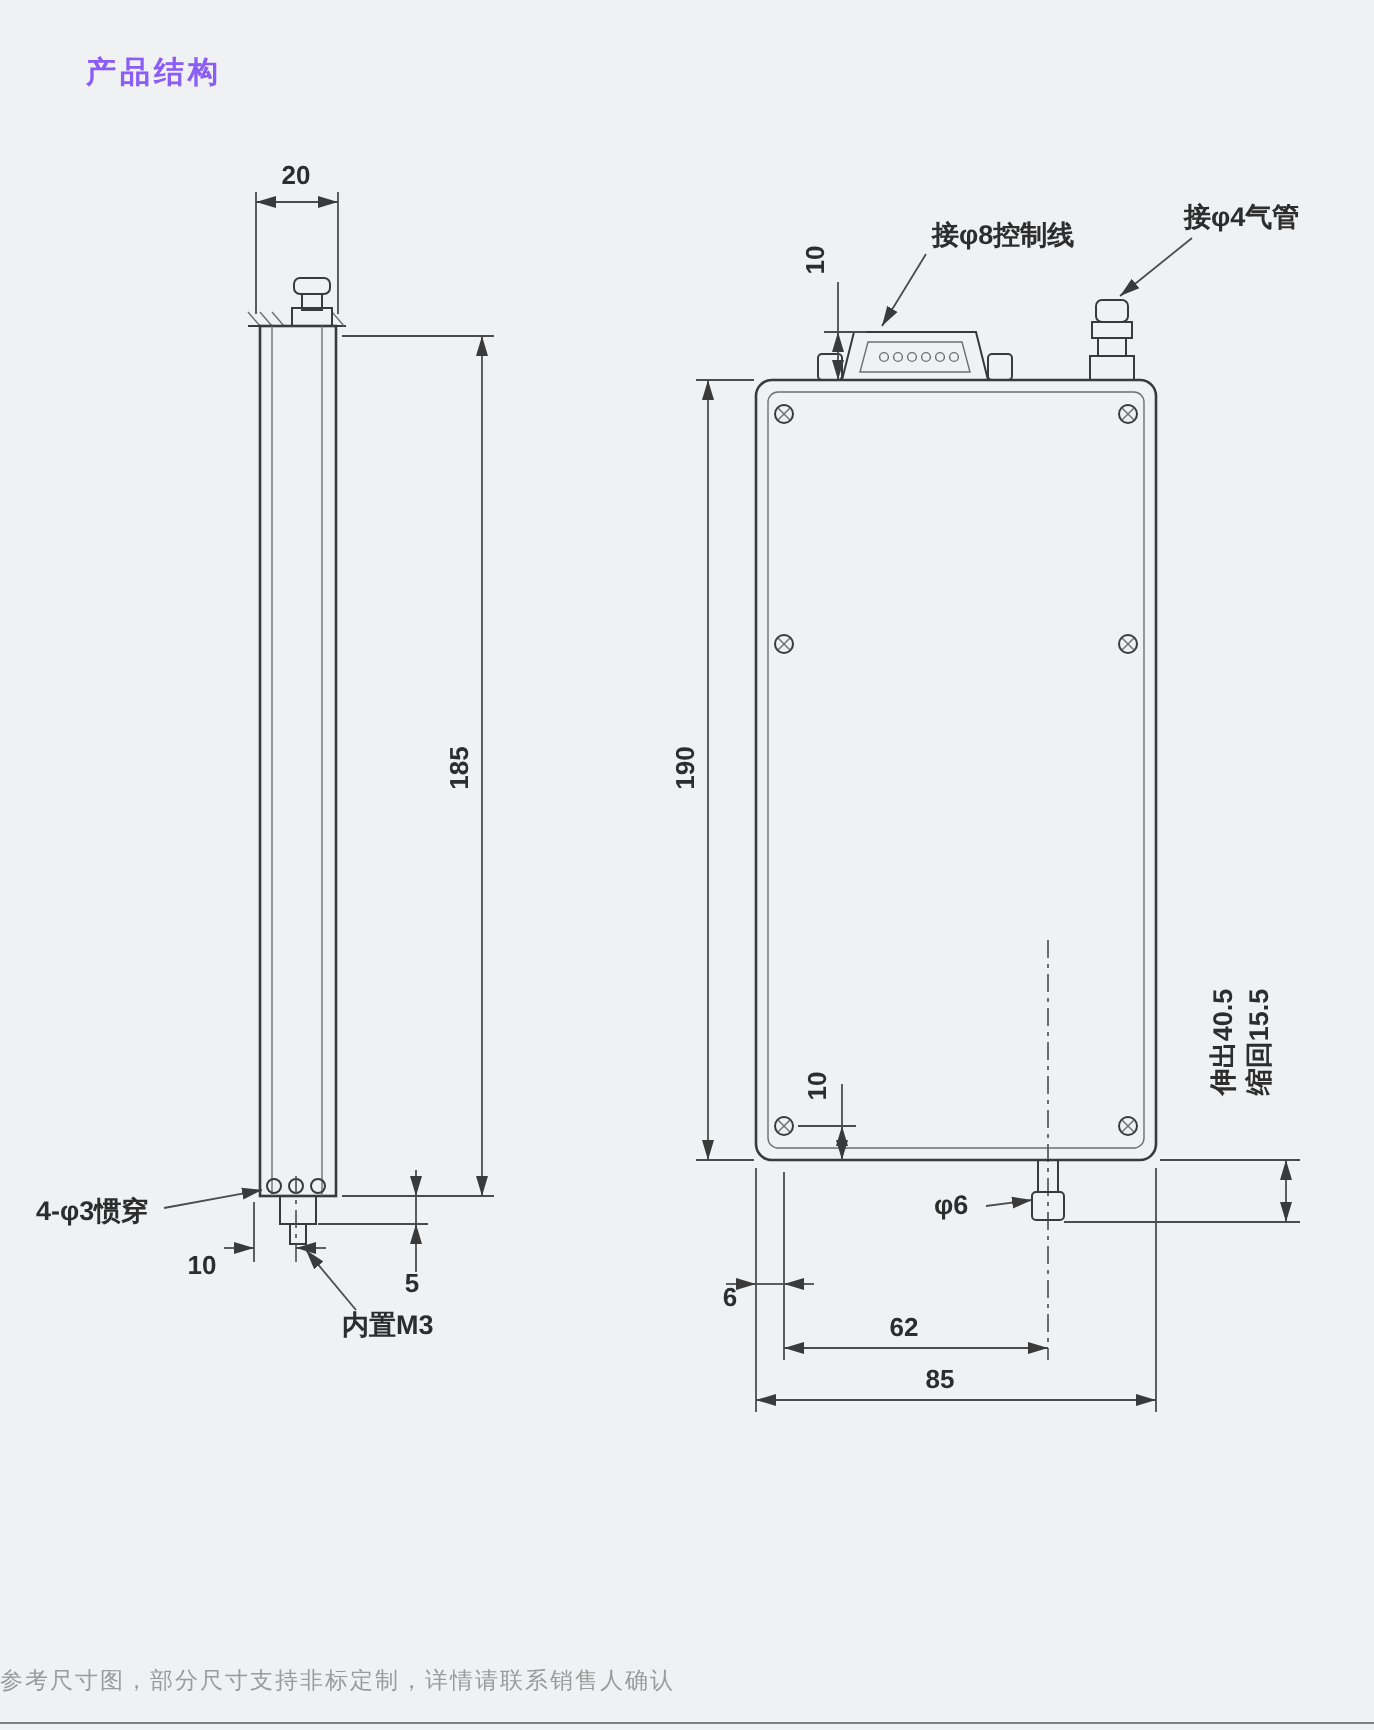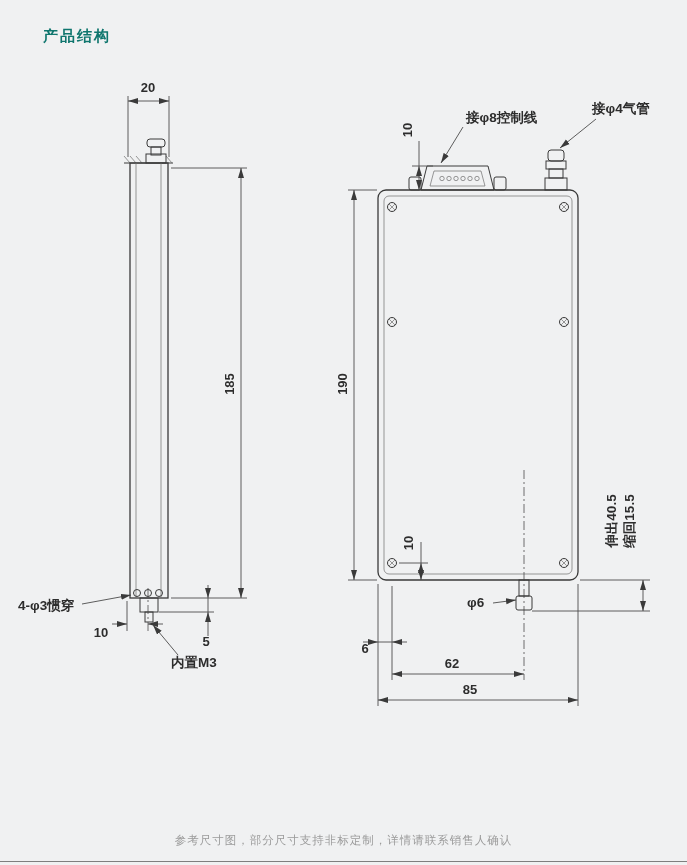--- a/index.html
+++ b/index.html
@@ -4,25 +4,25 @@
 <style>
   html,body { margin:0; padding:0; background:#eeeff1; }
   .page {
     position:relative; width:687px; height:865px;
     background:#f0f1f2; overflow:hidden;
     font-family:"Liberation Sans", sans-serif;
   }
   .title {
     position:absolute; left:43px; top:27px;
     font-size:15px; font-weight:bold; letter-spacing:2px;
-    color:#0f766e;
+    color:#8b5cf6;
   }
   .footer {
     position:absolute; left:0; right:0; top:833px;
-    text-align:center; font-size:11.5px; letter-spacing:1px;
+    font-size:11.5px; letter-spacing:1px;
     color:#9b9b9b;
   }
   .bottom-rule {
     position:absolute; left:0; right:0; top:861px; height:1px;
     background:#7f7f7f;
   }
   svg.drawing { position:absolute; left:0; top:0; }
   
   .ol  { stroke:#3a3a3a; stroke-width:1.3; fill:none; }           
   .ol2 { stroke:#3a3a3a; stroke-width:1;   fill:none; }           

